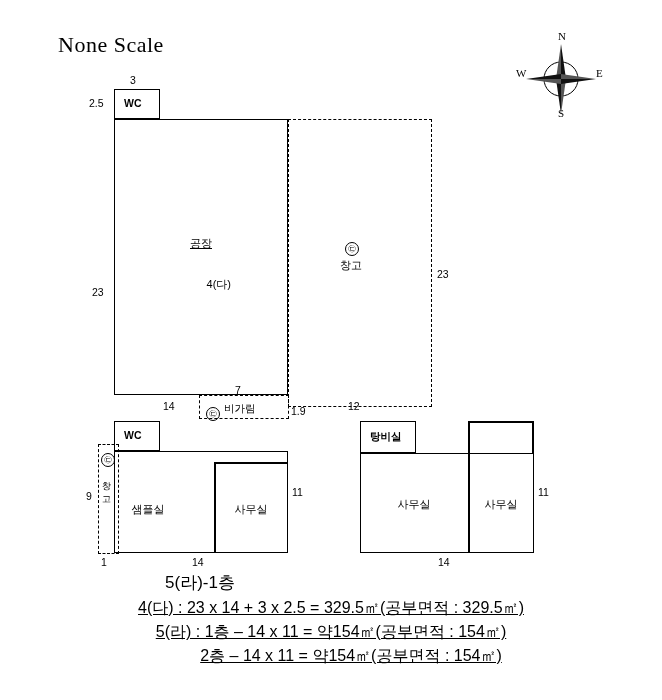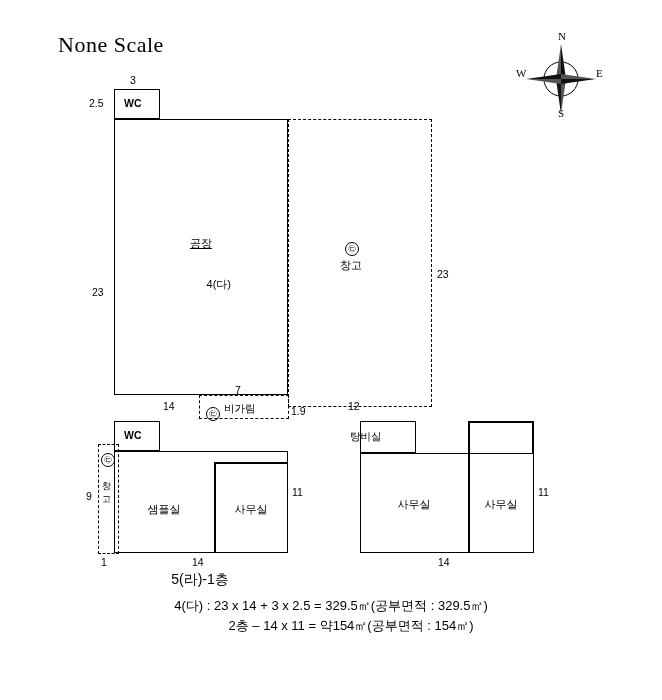--- a/index.html
+++ b/index.html
@@ -56,21 +56,21 @@
     font-size: 11px;
     white-space: nowrap;
     line-height: 1.25;
     text-align: center;
   }
   .dim {
     font-size: 10.5px;
     white-space: nowrap;
   }
   .caption {
-    font-size: 14px;
+    font-size: 17px;
     white-space: nowrap;
     text-align: center;
   }
   .circled {
     display: inline-block;
     border: 1px solid #000;
     border-radius: 50%;
     width: 12px;
     height: 12px;
     line-height: 11px;
@@ -96,23 +96,24 @@
     left: 0px;
     top: 596px;
     width: 662px;
     text-align: center;
   }
   #legend .legend-title {
     font-size: 12.5px;
     margin-bottom: 3px;
   }
   #legend .legend-line {
-    font-size: 13px;
+    font-size: 16px;
     line-height: 1.5;
     white-space: nowrap;
+    text-decoration: underline;
   }
 </style>
 </head>
 <body>
 
 <div id="stage">
 
   <div class="abs" id="title">None Scale</div>
 
   <div class="abs" id="compass">
@@ -180,38 +181,39 @@
   <div class="abs lbl" style="left:102px; top:494px; font-size:9px; line-height:1.15;">고</div>
   <div class="abs dim" style="left:86px; top:490px;">9</div>
   <div class="abs dim" style="left:101px; top:556px;">1</div>
 
   <div class="abs solidbox" style="left:114px; top:451px; width:174px; height:102px;"></div>
 
   <div class="abs thinline" style="left:214px; top:462px; width:1.6px; height:91px;"></div>
 
   <div class="abs thinline" style="left:214px; top:462px; width:74px; height:1.6px;"></div>
 
-  <div class="abs lbl-ko" style="left:134px; top:503px; width:60px;">샘플실</div>
+  <div class="abs lbl-ko" style="left:118px; top:503px; width:60px;">샘플실</div>
   <div class="abs lbl-ko" style="left:221px; top:503px; width:60px;">사무실</div>
   <div class="abs dim" style="left:292px; top:486px;">11</div>
   <div class="abs dim" style="left:192px; top:556px;">14</div>
   <div class="abs caption" style="left:120px; top:571px; width:160px;">5(라)-1층</div>
 
   <div class="abs solidbox" style="left:360px; top:421px; width:56px; height:32px;"></div>
-  <div class="abs lbl" style="left:350px; top:431px;">탕비실</div>
+  <div class="abs lbl" style="left:370px; top:431px;font-weight:bold;">탕비실</div>
 
   <div class="abs solidbox" style="left:360px; top:453px; width:174px; height:100px;"></div>
   <div class="abs thinline" style="left:468px; top:421px; width:1.6px; height:132px;"></div>
 
   <div class="abs thinline" style="left:468px; top:421px; width:66px; height:1.6px;"></div>
   <div class="abs thinline" style="left:532px; top:421px; width:1.6px; height:32px;"></div>
 
   <div class="abs lbl-ko" style="left:384px; top:498px; width:60px;">사무실</div>
   <div class="abs lbl-ko" style="left:471px; top:498px; width:60px;">사무실</div>
   <div class="abs dim" style="left:538px; top:486px;">11</div>
   <div class="abs dim" style="left:438px; top:556px;">14</div>
 
   <div class="abs" id="legend">
     <div class="legend-line">4(다) : 23 x 14 + 3 x 2.5 = 329.5㎡(공부면적 : 329.5㎡)</div>
+    <div class="legend-line">5(라) : 1층 – 14 x 11 = 약154㎡(공부면적 : 154㎡)</div>
     <div class="legend-line" style="padding-left:40px;">2층 – 14 x 11 = 약154㎡(공부면적 : 154㎡)</div>
   </div>
 
 </div>
 
 </body></html>

